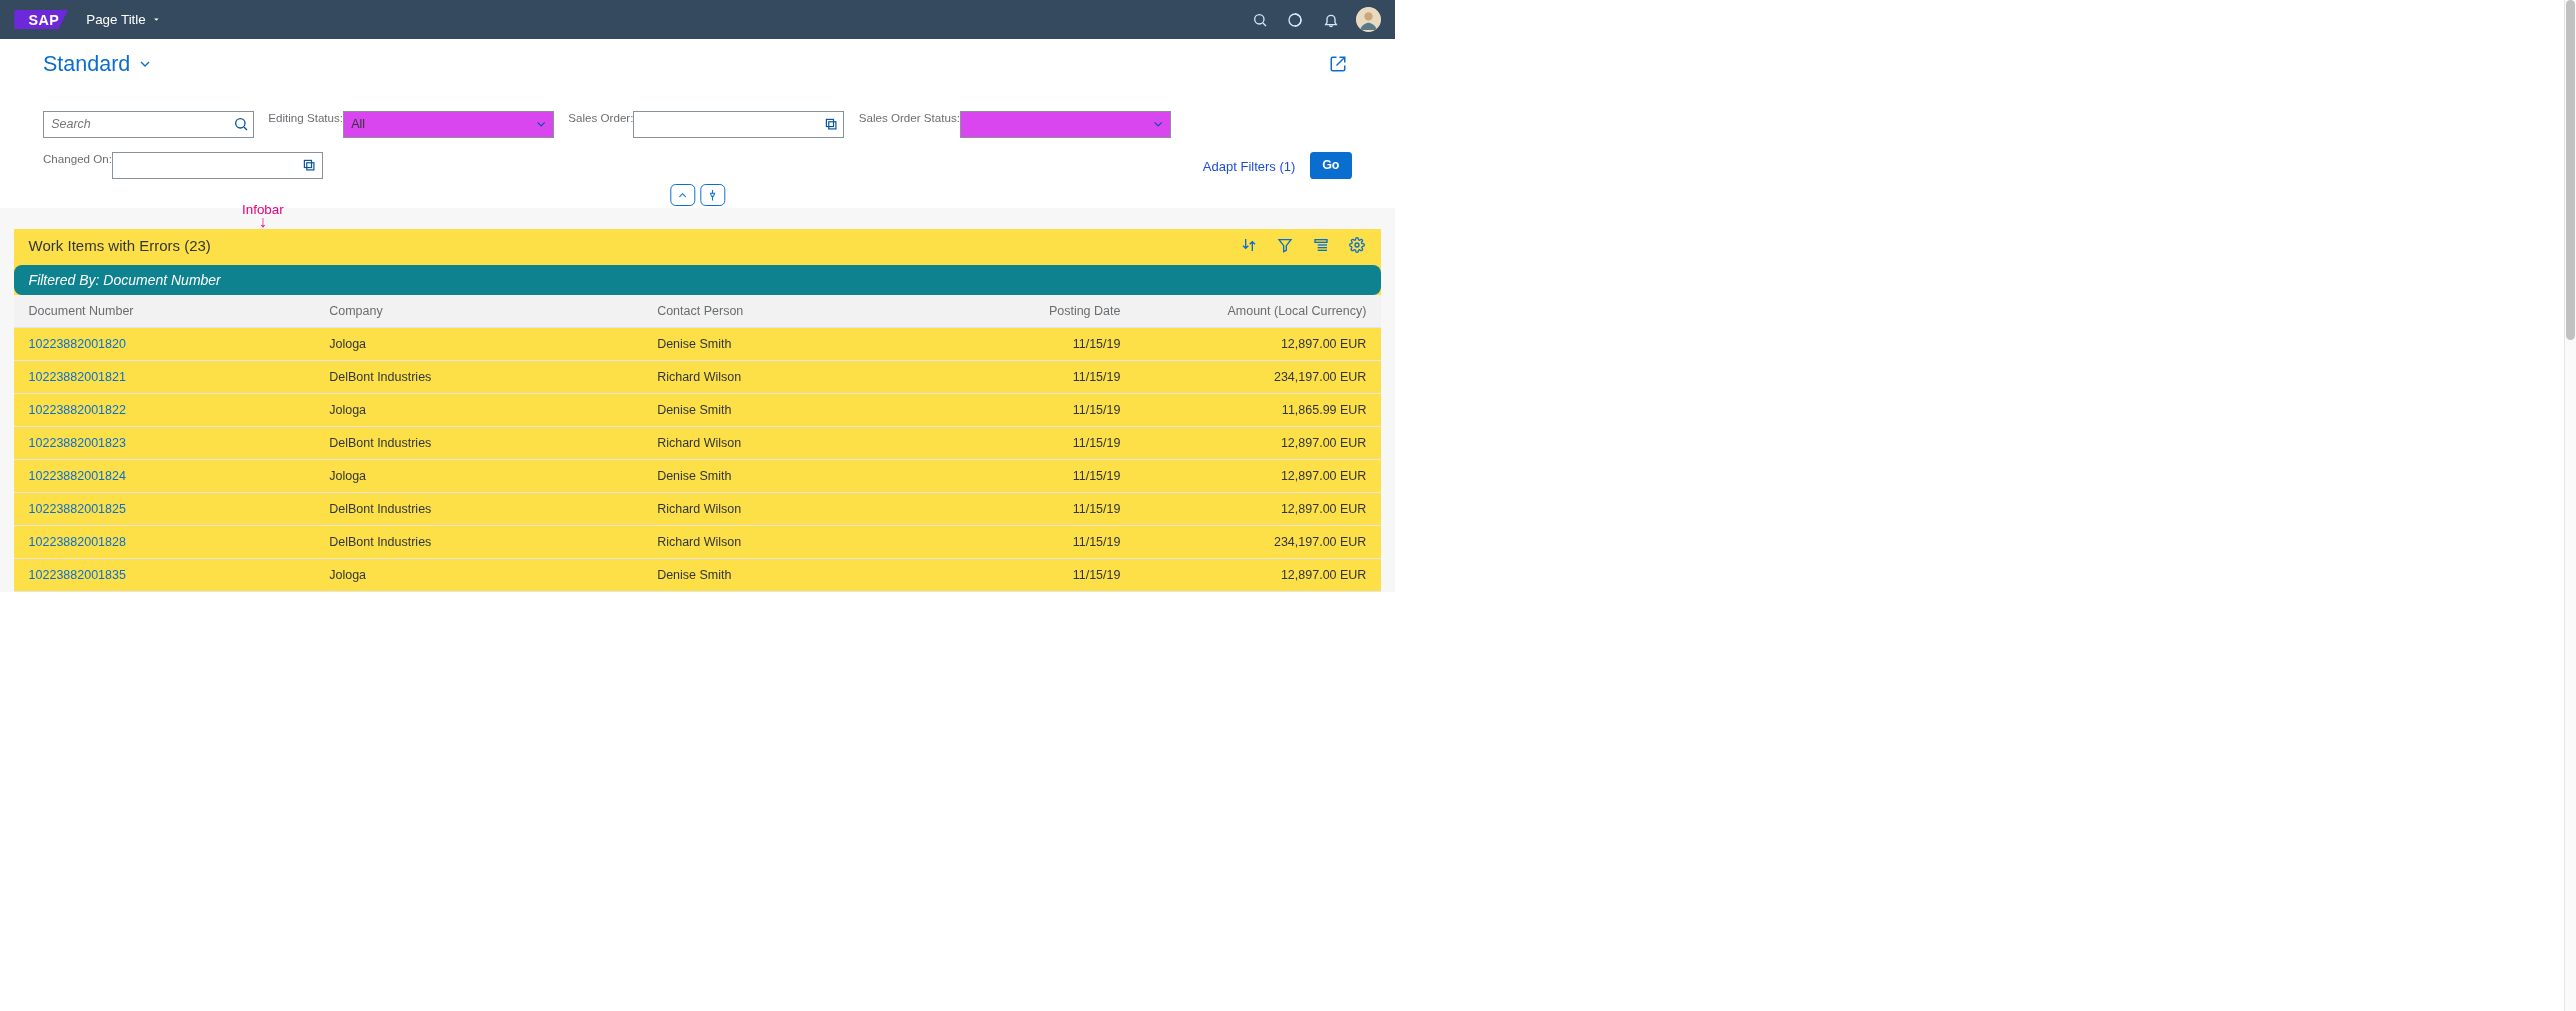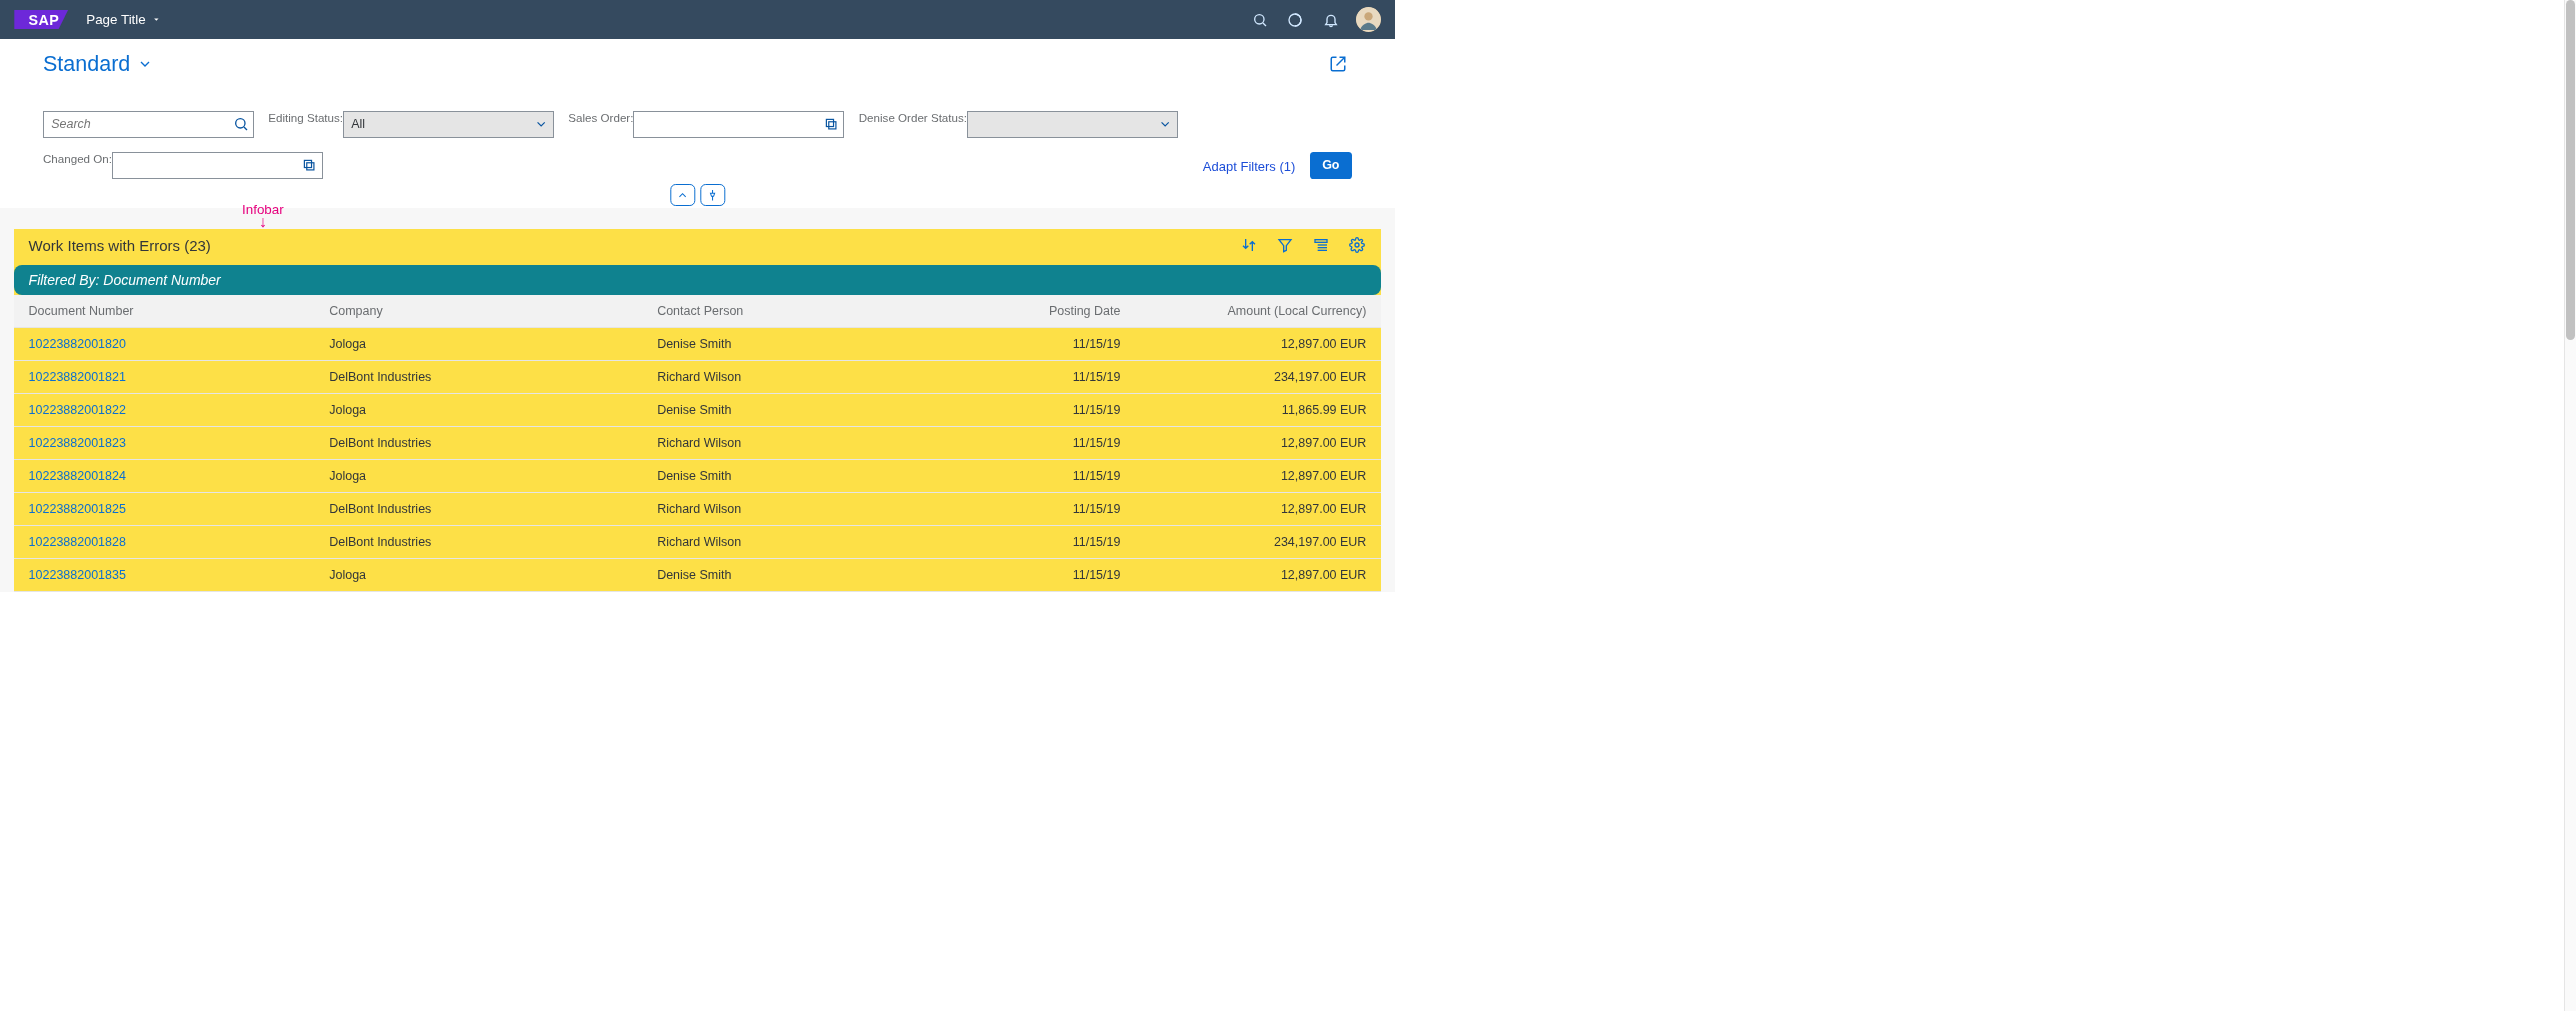--- a/index.html
+++ b/index.html
@@ -24,21 +24,21 @@
   .share-icon svg{width:18px;height:18px;}
   
   
   .filter-bar { display:flex; align-items:flex-end; gap:14.3px; margin-top:32px; padding-bottom:10.7px; flex-wrap:wrap;}
   .filter-field { display:flex; flex-direction:row; }
   .filter-label { font-size:11.6px; color:#6a6d70; margin-bottom:3.6px;}
   .search-wrap { position:relative; width:211px;}
   .search-wrap input { width:100%; height:27px; border:0.9px solid #89919a; padding:0 27px 0 7.2px; font-size:12.5px; font-style:italic; color:#6a6d70;}
   .search-wrap svg { position:absolute; right:5.4px; top:5.4px; width:16px; height:16px; color:#0854a0;}
   .select-wrap { position:relative; width:211px;}
-  .select-wrap .sel { width:100%; height:27px; border:0.9px solid #89919a; padding:0 25px 0 7.2px; font-size:12.5px; display:flex; align-items:center; background:#e5e5e5; cursor:pointer;}
+  .select-wrap .sel { width:100%; height:27px; border:0.9px solid #89919a; padding:0 25px 0 7.2px; font-size:12.5px; display:flex; align-items:center; background:#d946ef; cursor:pointer;}
   .select-wrap svg { position:absolute; right:5.4px; top:6.3px; width:14.3px; height:14.3px; color:#0854a0;}
   .vh-wrap { position:relative; width:211px;}
   .vh-wrap input { width:100%; height:27px; border:0.9px solid #89919a; padding:0 27px 0 7.2px; font-size:12.5px;}
   .vh-wrap .vh-btn { position:absolute; right:0.9px; top:0.9px; width:25px; height:25px; display:flex; align-items:center; justify-content:center; color:#0854a0; cursor:pointer;}
   .vh-wrap .vh-btn svg{width:14.3px;height:14.3px;}
   .adapt-link { color:#1d4ed8; font-size:13px; cursor:pointer; margin-left:auto; padding-bottom:5.4px;}
   .go-btn { background:#0a6ed1; color:#fff; border:none; height:27px; padding:0 12.5px; font-size:12.5px; font-weight:bold; cursor:pointer; border-radius:3.6px; align-self:flex-end;}
   
   
   .collapse-row { position:relative; height:18px; }
@@ -154,21 +154,21 @@
         <div class="vh-btn">
           <svg viewBox="0 0 24 24" fill="none" stroke="currentColor" stroke-width="2">
               <rect x="4" y="4" width="12" height="12"></rect>
               <rect x="8" y="8" width="12" height="12"></rect>
             </svg>
         </div>
       </div>
     </div>
 
     <div class="filter-field">
-      <label class="filter-label">Denise Order Status:</label>
+      <label class="filter-label">Sales Order Status:</label>
       <div class="select-wrap">
         <div class="sel"></div>
         <svg viewBox="0 0 24 24" fill="none" stroke="currentColor" stroke-width="2">
             <polyline points="6 9 12 15 18 9"></polyline>
           </svg>
       </div>
     </div>
 
     <div class="filter-field">
       <label class="filter-label">Changed On:</label>

